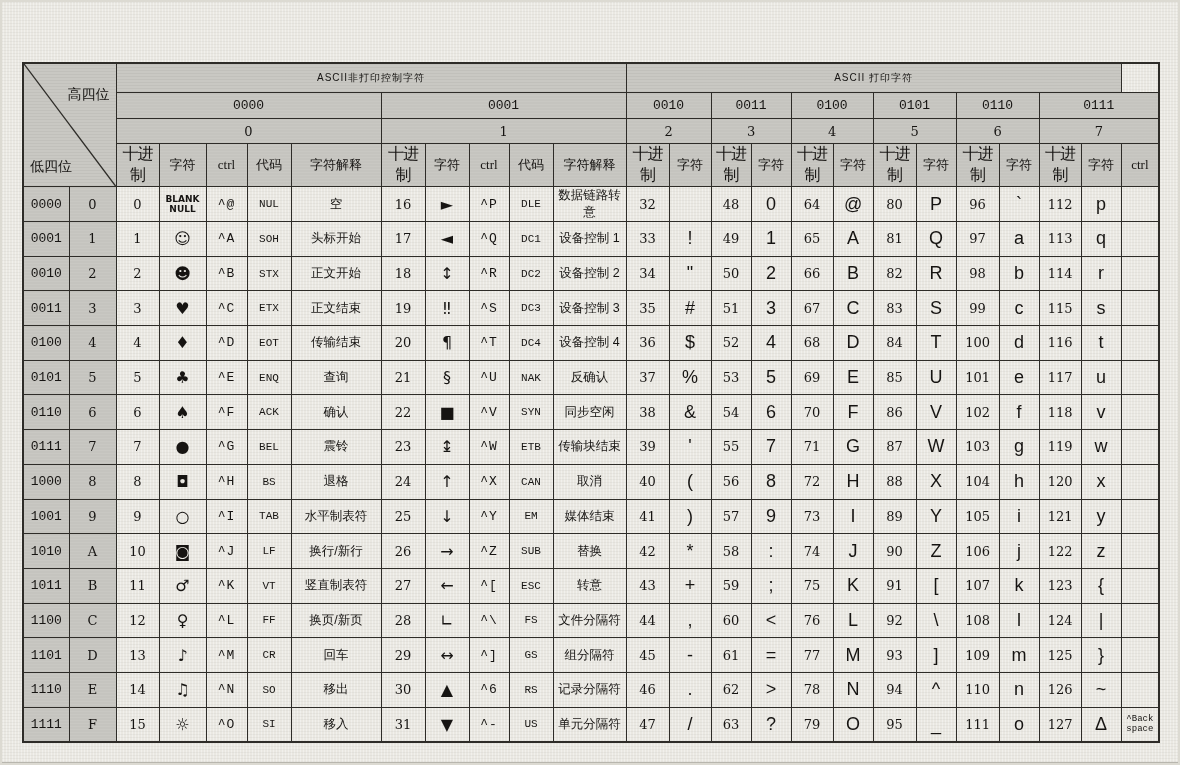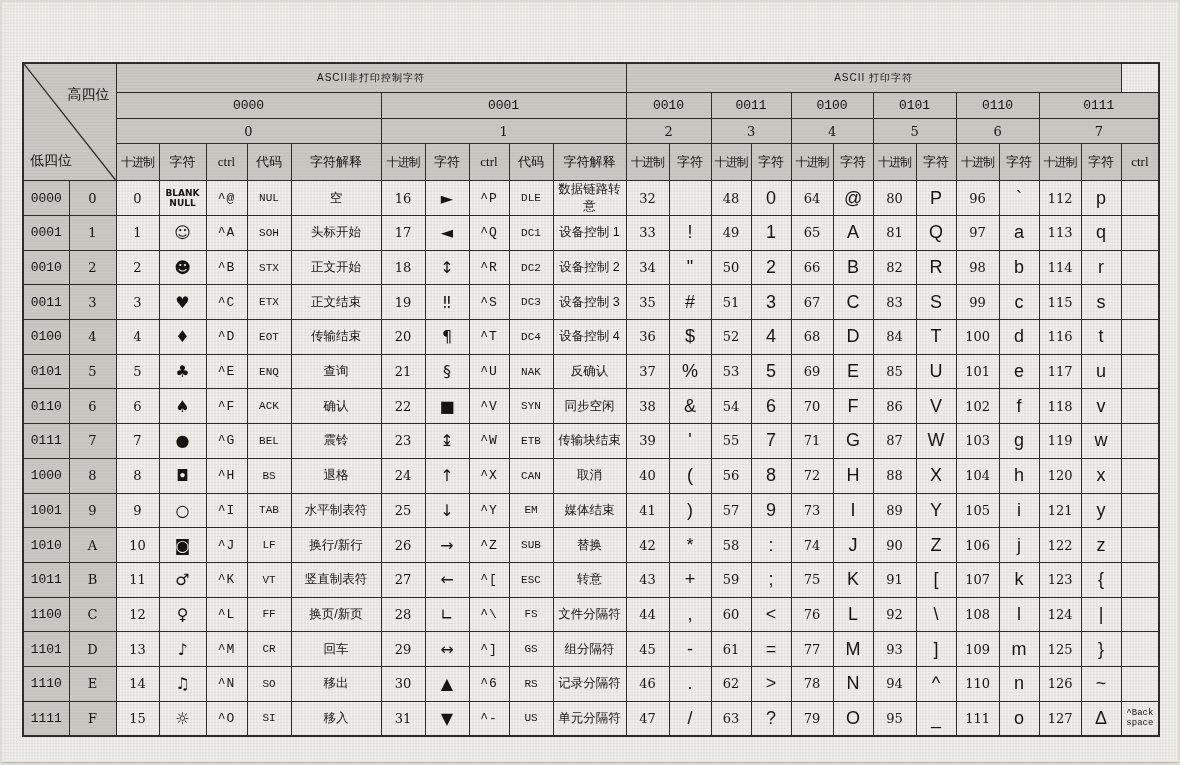--- a/index.html
+++ b/index.html
@@ -35,21 +35,21 @@
   thead th{
     background-color:#c9c8c3;
     background-image:repeating-linear-gradient(0deg, rgba(0,0,0,0.04) 0 1px, transparent 1px 3px);
     font-weight:normal;
   }
   .sec-title{font-size:10px;height:28px;letter-spacing:1px;}
   .grp-bin{font-size:13px;height:25px;font-family:"Liberation Mono",monospace;}
   .grp-hex{font-size:13px;height:24px;font-family:"DejaVu Serif",serif;}
   .col-lbl{font-size:13px;height:36px;}
   .col-lbl.m{font-family:Liberation Serif, serif;}
-  .dec-lbl{font-size:12px;letter-spacing:-1px;}
+  .dec-lbl{font-size:16px;letter-spacing:-1px;}
   th.diag{position:relative;background-color:#c9c8c3;text-decoration:underline;}
   th.diag svg{position:absolute;left:0;top:0;width:100%;height:100%;}
   th.diag .hi{position:absolute;top:22px;right:6px;font-size:14px;}
   th.diag .lo{position:absolute;bottom:10px;left:6px;font-size:14px;}
   tbody th.bin, tbody th.hex{
     background-color:#c9c8c3;
     background-image:repeating-linear-gradient(0deg, rgba(0,0,0,0.04) 0 1px, transparent 1px 3px);
     font-weight:normal;font-size:13px;font-family:"Liberation Mono",monospace;
   }
   tbody th.hex{font-family:"DejaVu Serif",serif;}

